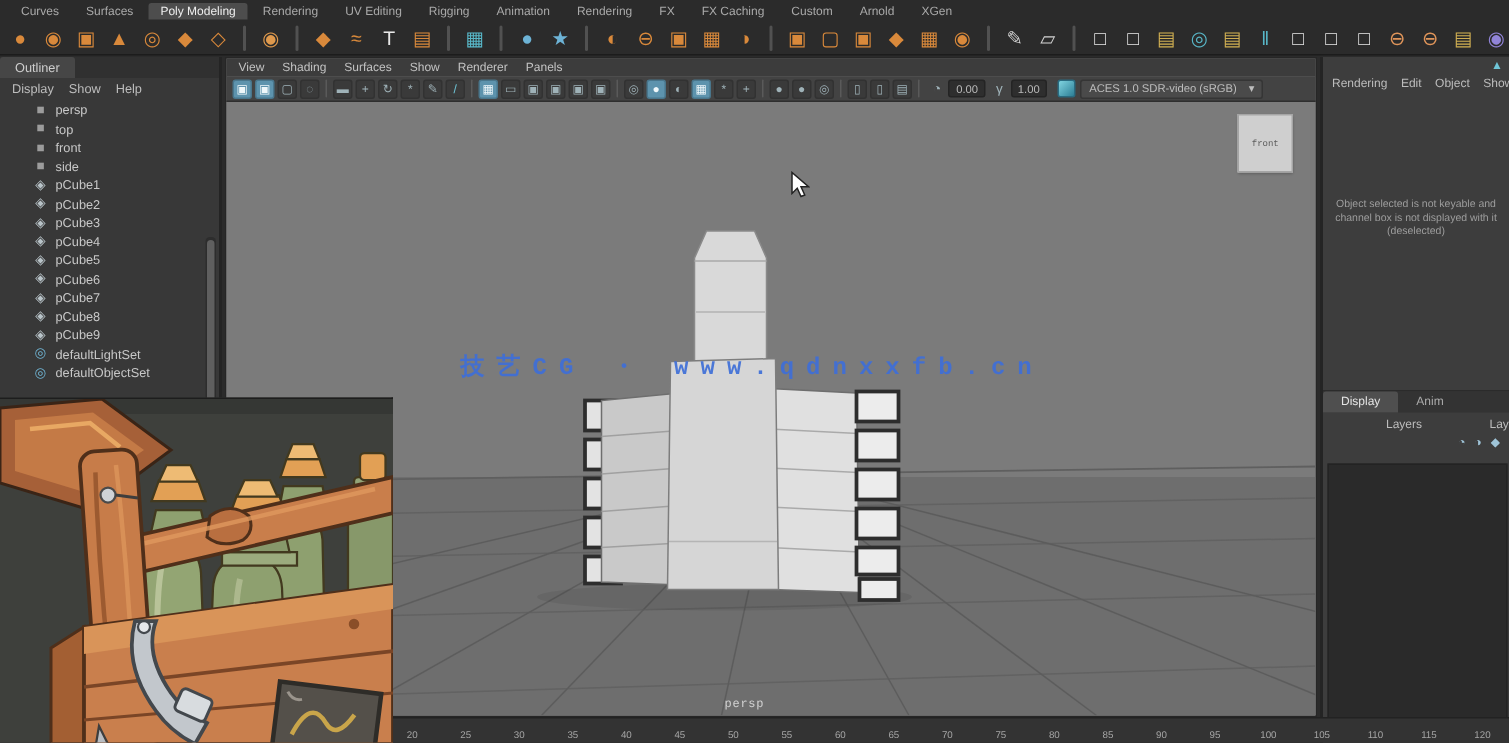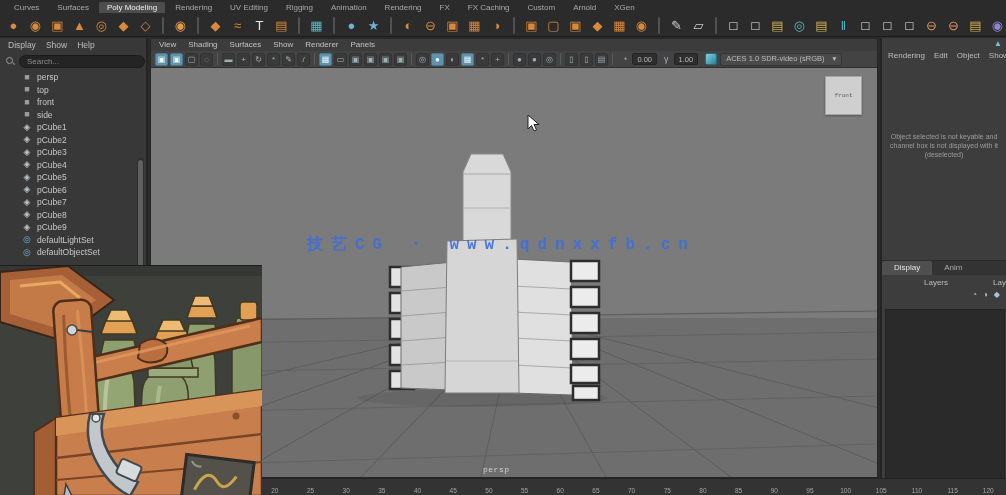--- a/index.html
+++ b/index.html
@@ -161,28 +161,27 @@
         <div class="shicon" style="color: rgb(230, 230, 230);">□</div>
         <div class="shicon" style="color: rgb(230, 230, 230);">□</div>
         <div class="shicon" style="color: rgb(224, 149, 90);">⊖</div>
         <div class="shicon" style="color: rgb(224, 149, 90);">⊖</div>
         <div class="shicon" style="color: rgb(207, 174, 82);">▤</div>
         <div class="shicon" style="color: rgb(145, 132, 216);">◉</div>
       </div>
   </div>
 
   <div id="outliner" class="abs">
+    <div id="outliner-titlebar">
+      <span id="outliner-title">Outliner</span>
+    </div>
     <div id="outliner-menus">
       <span>Display</span>
       <span>Show</span>
       <span>Help</span>
-    </div>
-    <div id="outliner-search-row">
-      <span class="magnifier"></span>
-      <input id="outliner-search" type="text" placeholder="Search..." style="">
     </div>
     <div id="outliner-list">
 
         <div class="oli">
           <span class="oli-icon ic-camera">■</span>
           <span class="oli-label">persp</span>
         </div>
 
         <div class="oli">
           <span class="oli-icon ic-camera">■</span>

